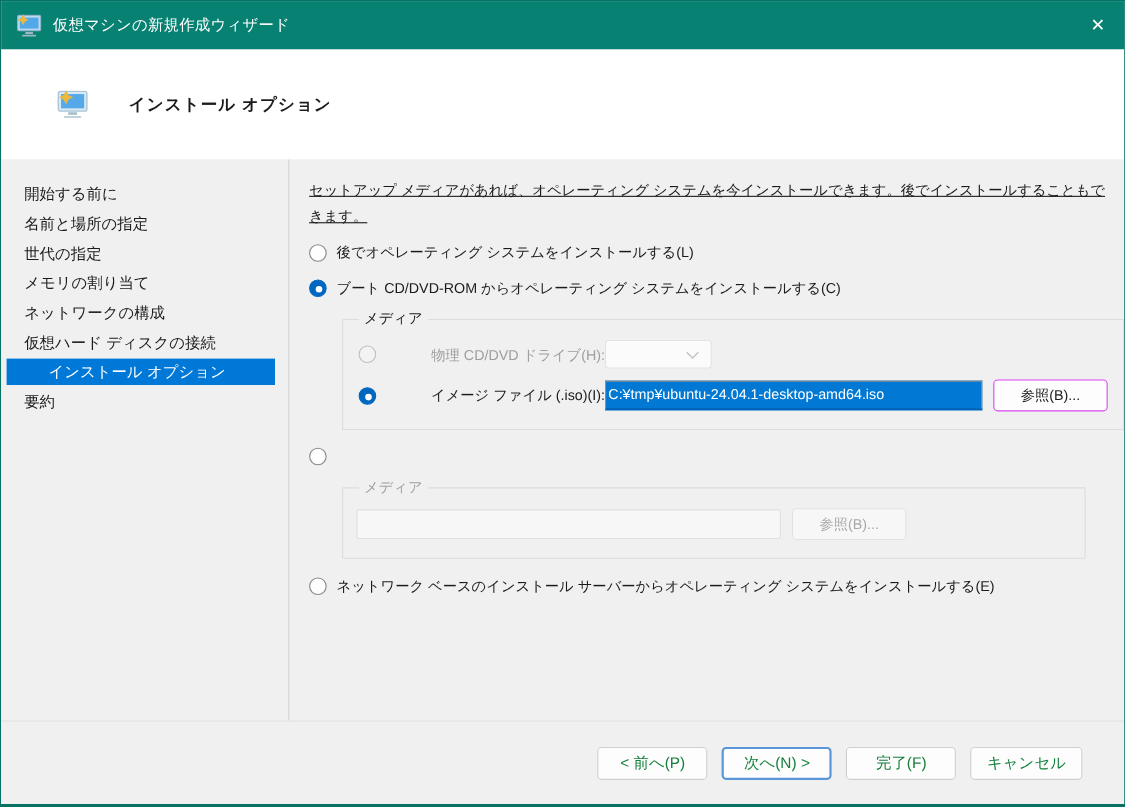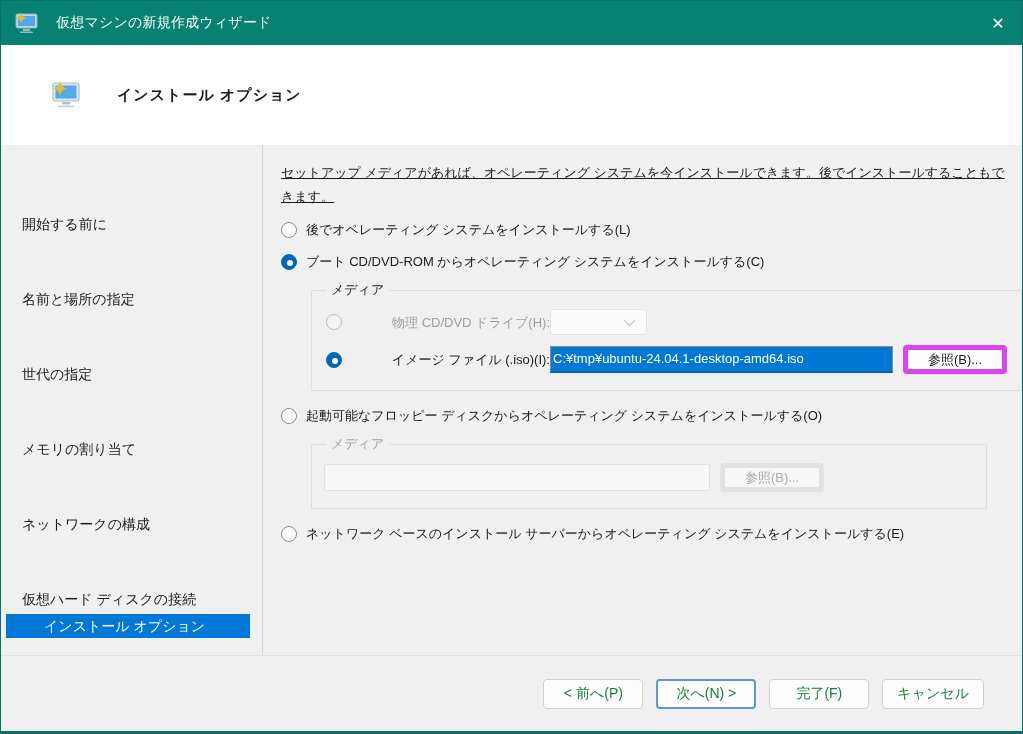--- a/index.html
+++ b/index.html
@@ -8,21 +8,21 @@
 
   .window{
     width:1023px; height:734px;
     border:1px solid #077263; border-bottom:3px solid #077263;
     display:flex; flex-direction:column; overflow:hidden; background:#f0f0f0;
   }
 
   
   .titlebar{
     height:44px; background:#068172; flex:0 0 44px;
-    display:flex; align-items:center; color:#fff;gap:8px;
+    display:flex; align-items:center; color:#fff;
   }
   .titlebar .app-icon{ margin:0 10px 0 13px; display:flex; }
   .titlebar .title{ font-size:14px; letter-spacing:.2px; }
   .close-btn{
     margin-left:auto; width:48px; height:44px; display:flex;
     align-items:center; justify-content:center; cursor:pointer;
     font-size:16px; font-weight:300; color:#fff;
   }
 
   
@@ -32,21 +32,21 @@
   }
   .header .header-icon{ margin:0 36px 0 50px; display:flex; }
   .header .page-title{ font-size:15px; font-weight:bold; color:#1b1b1b; letter-spacing:1px; }
 
   
   .bodyrow{ flex:1 1 auto; display:flex; background:#f0f0f0; min-height:0; }
 
   .sidebar{ width:262px; flex:0 0 262px; border-right:1px solid #d4d4d4; padding-top:18px; }
   .nav-item{
     height:27px; line-height:26px; padding-left:21px;
-    font-size:14px; color:#1b1b1b; cursor:pointer; white-space:nowrap;margin-top:48px;
+    font-size:14px; color:#1b1b1b; cursor:pointer; white-space:nowrap;
   }
   .nav-item.selected{
     background:#0078d7; color:#fff;
     margin:1px 12px 2px 5px; padding-left:38px;
     height:24px; line-height:24px;
   }
 
   .main{ flex:1 1 auto; padding:16px 18px 0 18px; font-size:13px; color:#1b1b1b; }
   .intro{ width:728px; line-height:24px; margin-bottom:12px;text-decoration:underline; }
 
@@ -91,21 +91,21 @@
     border:1px solid #8f8f8f; border-bottom:2px solid #0165bb;
     padding:0 2px; font-size:13px; white-space:nowrap; overflow:hidden; cursor:text;
   }
   .empty-input{
     width:386px; height:27px; background:#f7f7f7;
     border:1px solid #e0e0e0; border-radius:2px;
   }
 
   .browse-btn{
     margin-left:10px; height:29px; min-width:104px; padding:0 14px;
-    background:#fdfdfd; border:5px solid #d946ef; border-radius:4px;
+    background:#fdfdfd; border:1px solid #d946ef; border-radius:4px;
     font-size:13px; color:#1b1b1b; cursor:pointer; white-space:nowrap;
     font-family:inherit;
   }
   .browse-btn.disabled{ color:#a9a9a9; background:#f7f7f7; border-color:#e2e2e2; }
 
   
   .footer{
     flex:0 0 76px; border-top:1px solid #e2e2e2; background:#f0f0f0;
     display:flex; align-items:center; justify-content:flex-end;
     gap:13px; padding-right:38px;
@@ -193,21 +193,20 @@
         <div class="field-row">
           <span class="radio checked"></span>
           <span class="radio-label label-cd">イメージ ファイル (.iso)(I):</span>
           <span class="path-input">C:¥tmp¥ubuntu-24.04.1-desktop-amd64.iso</span>
           <button class="browse-btn">参照(B)...</button>
         </div>
       </fieldset>
 
       <div class="radio-row">
         <span class="radio"></span>
-        <span class="radio-label">起動可能なフロッピー ディスクからオペレーティング システムをインストールする(O)</span>
       </div>
 
       <fieldset class="disabled">
         <legend>メディア</legend>
 
         <div class="field-row">
           <span class="empty-input"></span>
           <button class="browse-btn disabled">参照(B)...</button>
         </div>
       </fieldset>

